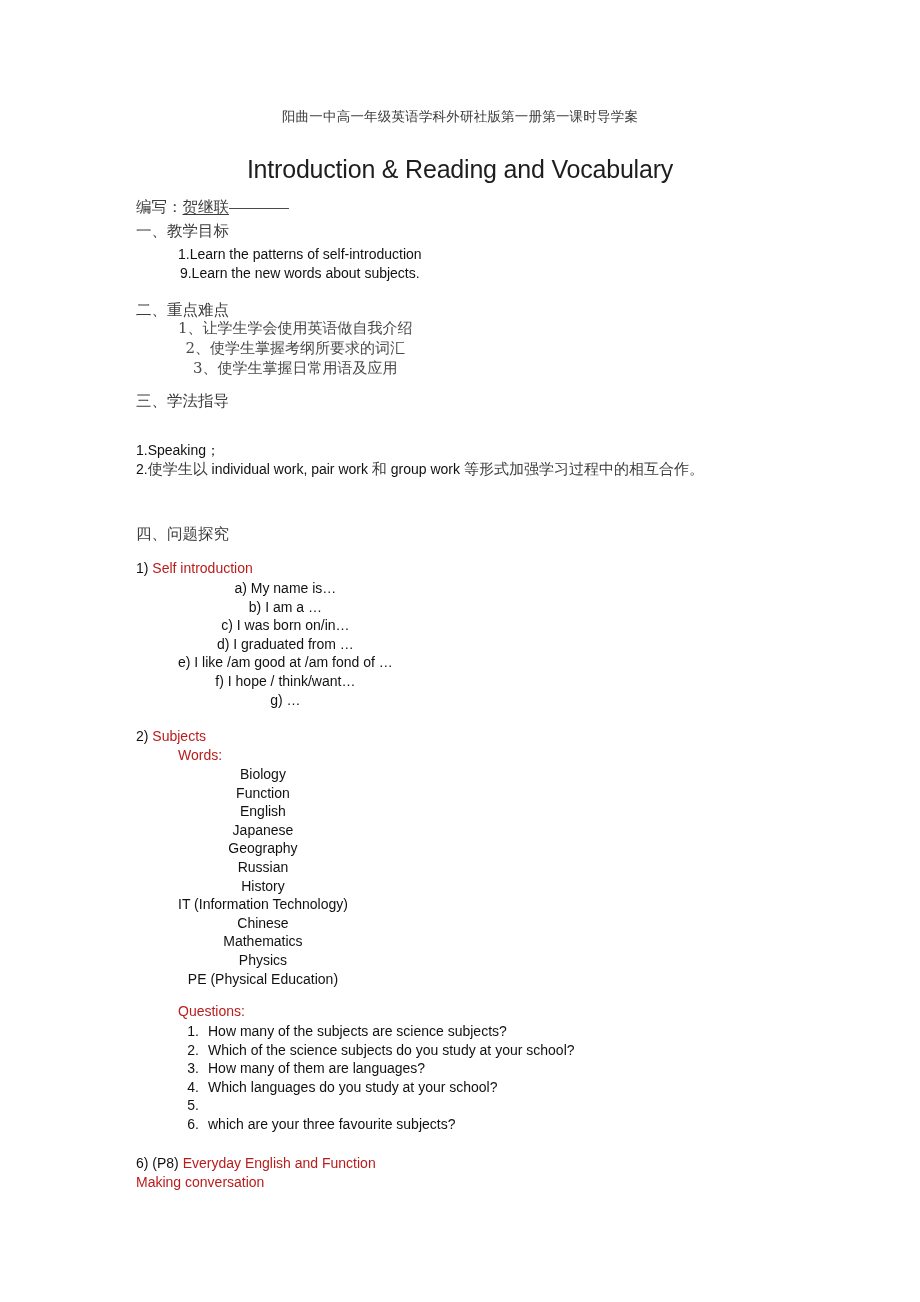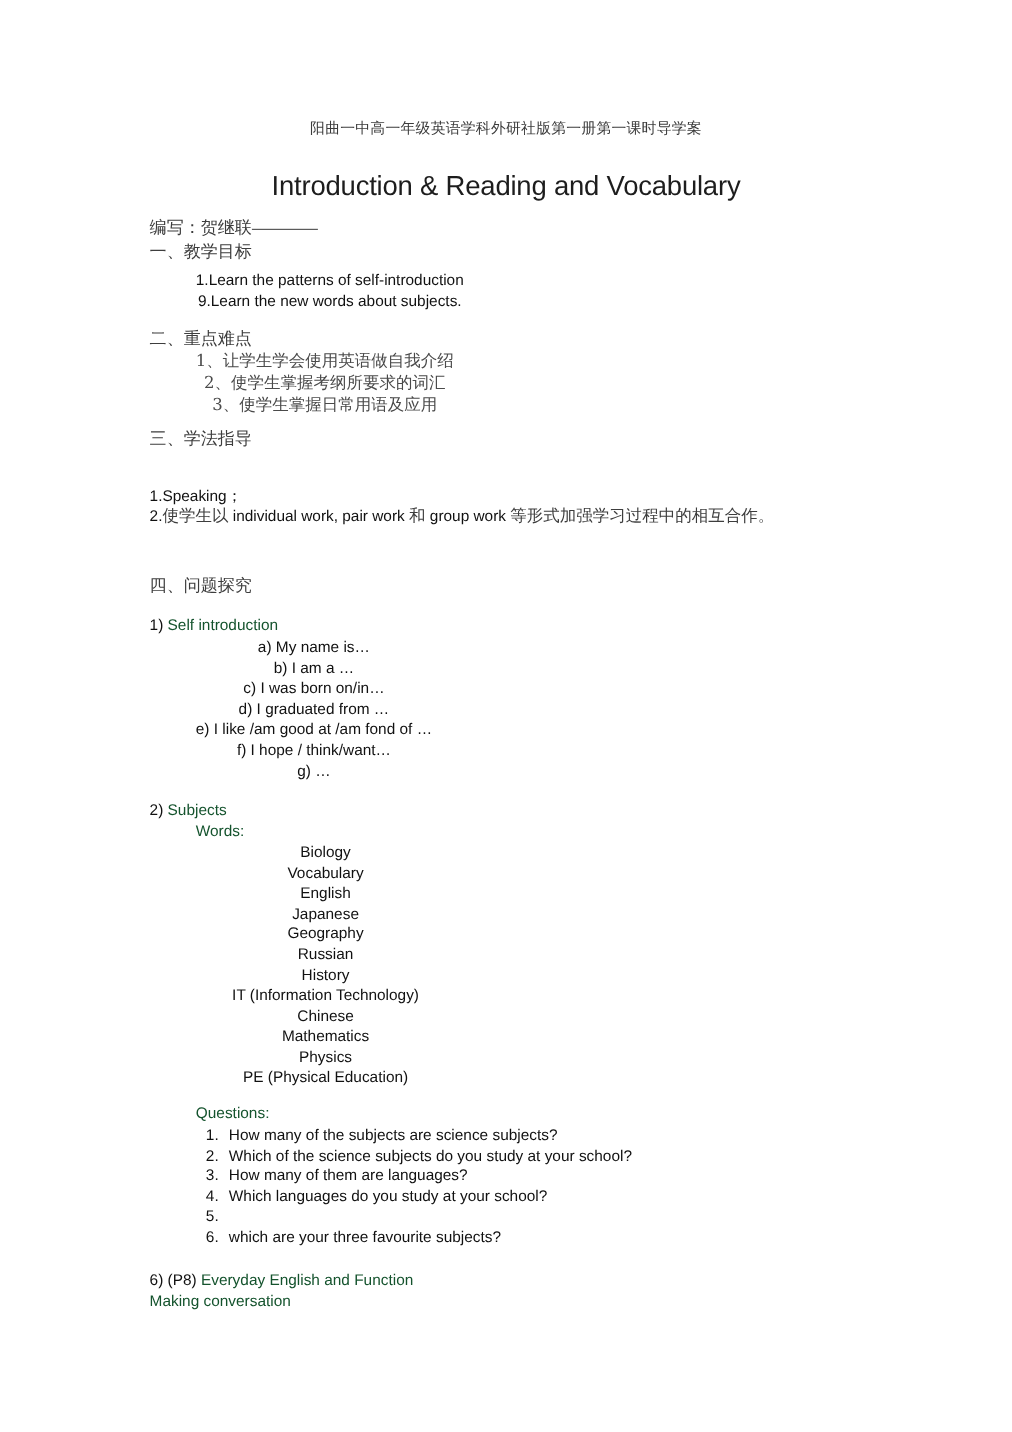--- a/index.html
+++ b/index.html
@@ -46,21 +46,21 @@
     color: #1d1d1d;
     letter-spacing: -0.2px;
   }
 
   
   .block {
     position: absolute;
     left: 136px;
   }
   .cn {
-    font-family: Liberation Mono, monospace;
+    font-family: Liberation Sans, sans-serif;
     color: #3d3d3d;
     font-size: 15.5px;
     line-height: 1.28;
     white-space: nowrap;
   }
   .cn-sub {
     font-family: "DejaVu Serif", "Liberation Serif", serif;
     color: #4a4a4a;
     font-size: 15px;
     line-height: 1.32;
@@ -76,32 +76,33 @@
     font-size: 14px;
     line-height: 1.33;
     color: #111111;
     white-space: nowrap;
   }
   .mix .zh {
     font-family: "DejaVu Serif", "Liberation Serif", serif;
     color: #3d3d3d;
     font-size: 15px;
   }
-  .red { color: #14532d; }
+  .red { color: #b91c1c; }
 
   .byline {
     position: absolute;
     left: 136px;
     top: 197px;
     font-family: "DejaVu Serif", "Liberation Serif", serif;
     font-size: 15.5px;
     color: #3d3d3d;
     white-space: nowrap;
   }
   .byline .name {
+    text-decoration: underline;
     text-underline-offset: 2px;
   }
   .byline .rule {
     display: inline-block;
     width: 60px;
     border-bottom: 1px solid #4a4a4a;
     vertical-align: 3px;
   }
 
   ul.plain, ol.plain {
@@ -172,23 +173,23 @@
     <li>g) …</li>
   </ul>
 
   <div class="block en" style="top:727px;">
     <span>2)</span>
     <span class="red">Subjects</span>
   </div>
 
   <div class="block en indent1 red" style="top:746px;">Words:</div>
 
-  <ul class="plain block en indent1" style="top:765px;margin-left:33px;">
+  <ul class="plain block en indent1" style="top:765px;">
     <li>Biology</li>
-    <li>Vocabulary</li>
+    <li>Function</li>
     <li>English</li>
     <li>Japanese</li>
     <li>Geography</li>
     <li>Russian</li>
     <li>History</li>
     <li>IT (Information Technology)</li>
     <li>Chinese</li>
     <li>Mathematics</li>
     <li>Physics</li>
     <li>PE (Physical Education)</li>

